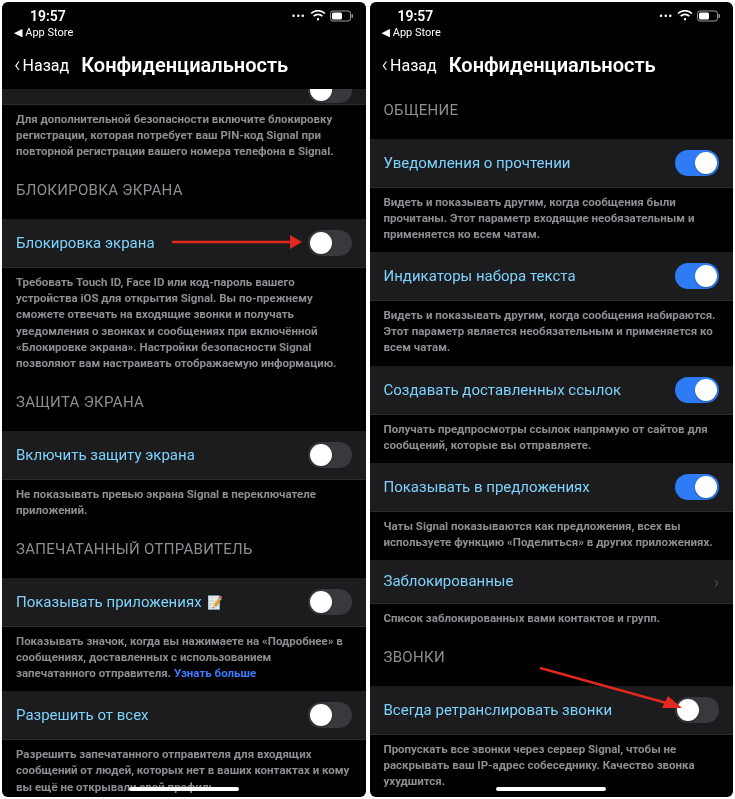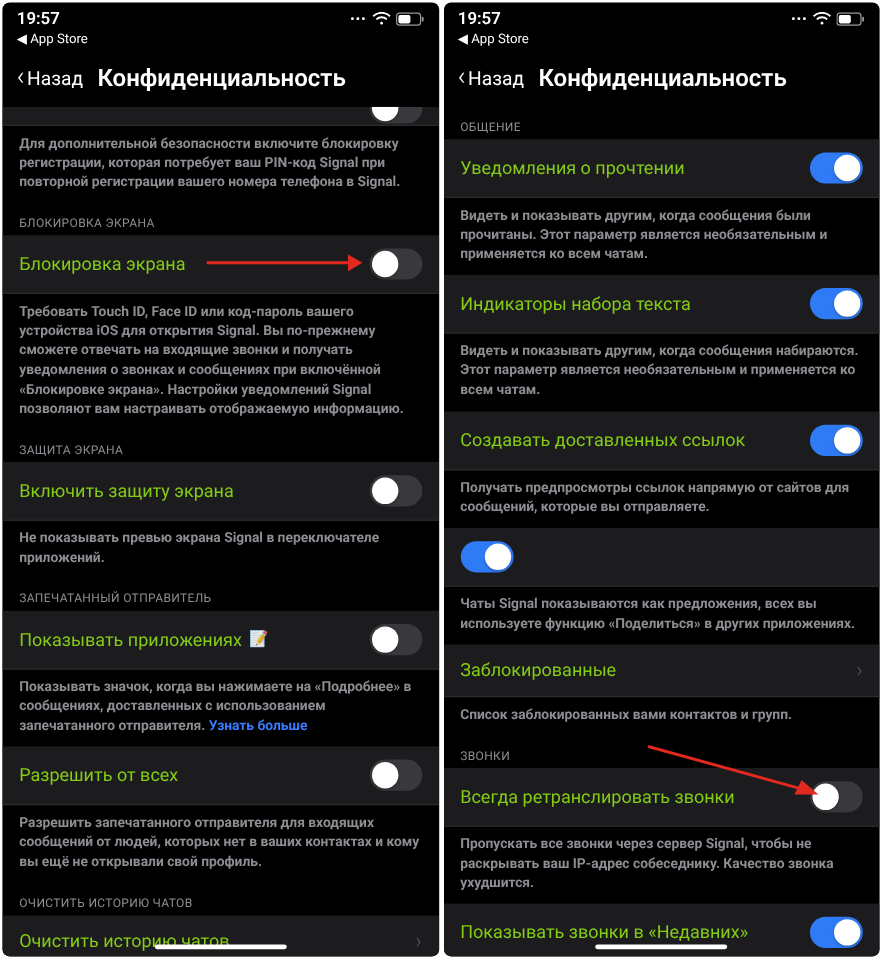--- a/index.html
+++ b/index.html
@@ -19,21 +19,21 @@
     overflow: hidden;
     color: #fff;
     display: flex;
     flex-direction: column;
     position: relative;
   }
   .status-bar {
     display: flex;
     justify-content: space-between;
     align-items: center;
-    padding: 6px 12px 2px 12px;
+    padding: 6px 12px 2px 28px;
     font-size: 14px;
     font-weight: 600;
   }
   .status-right { display: flex; align-items: center; gap: 4px; }
   .dots { display: inline-block; font-size: 10px; letter-spacing: 1px; }
   .wifi-icon, .battery-icon { display: inline-flex; }
   .back-appstore {
     font-size: 11px;
     padding: 0 12px 6px 12px;
     color: #fff;
@@ -54,24 +54,24 @@
     gap: 2px;
   }
   .chevron-left { font-size: 22px; line-height: 1; font-weight: 300; }
   .nav-title {
     font-size: 20px;
     font-weight: 600;
     margin-left: 4px;
   }
   .content { flex: 1; overflow: hidden; }
   .section-header {
-    font-size: 10px;
+    font-size: 15px;
     color: #8d8d93;
     text-transform: uppercase;
-    padding: 12px 14px 4px 14px;
+    padding: 12px 14px 20px 14px;
     letter-spacing: 0.3px;
   }
   .footer-text {
     font-size: 11.5px;
     color: #8d8d93;
     padding: 6px 14px 10px 14px;
     line-height: 1.4;
     font-weight: bold;
   }
   .footer-text .link { color: #3b7bff; }
@@ -80,21 +80,21 @@
     display: flex;
     align-items: center;
     justify-content: space-between;
     padding: 11px 14px;
     border-bottom: 0.5px solid #2c2c2e;
     position: relative;
   }
   .row:first-of-type { border-top: 0.5px solid #2c2c2e; }
   .row-label {
     font-size: 15px;
-    color: #84cc16;
+    color: #7dd3fc;
     display: flex;
     align-items: center;
     gap: 6px;
   }
   .toggle {
     width: 44px;
     height: 26px;
     border-radius: 13px;
     background: #39393d;
     position: relative;
@@ -191,21 +191,21 @@
     <div class="row">
       <span class="row-label">Блокировка экрана</span>
       <div class="toggle">
           <div class="knob"></div>
         </div>
       <svg class="arrow" style="left:170px; top:12px;" width="130" height="22" viewBox="0 0 130 22">
           <line x1="0" y1="11" x2="118" y2="11" stroke="#e2281f" stroke-width="2.5"></line>
           <polygon points="118,4 130,11 118,18" fill="#e2281f"></polygon>
         </svg>
     </div>
-    <div class="footer-text">Требовать Touch ID, Face ID или код-пароль вашего устройства iOS для открытия Signal. Вы по-прежнему сможете отвечать на входящие звонки и получать уведомления о звонках и сообщениях при включённой «Блокировке экрана». Настройки уведомлений Signal позволяют вам настраивать отображаемую информацию.</div>
+    <div class="footer-text">Требовать Touch ID, Face ID или код-пароль вашего устройства iOS для открытия Signal. Вы по-прежнему сможете отвечать на входящие звонки и получать уведомления о звонках и сообщениях при включённой «Блокировке экрана». Настройки безопасности Signal позволяют вам настраивать отображаемую информацию.</div>
 
     <div class="section-header">ЗАЩИТА ЭКРАНА</div>
     <div class="row">
       <span class="row-label">Включить защиту экрана</span>
       <div class="toggle">
           <div class="knob"></div>
         </div>
     </div>
     <div class="footer-text">Не показывать превью экрана Signal в переключателе приложений.</div>
 
@@ -271,39 +271,40 @@
   </div>
 
   <div class="content">
     <div class="section-header">ОБЩЕНИЕ</div>
     <div class="row">
       <span class="row-label">Уведомления о прочтении</span>
       <div class="toggle on">
           <div class="knob"></div>
         </div>
     </div>
-    <div class="footer-text">Видеть и показывать другим, когда сообщения были прочитаны. Этот параметр является необязательным и применяется ко всем чатам.</div>
+    <div class="footer-text">Видеть и показывать другим, когда сообщения были прочитаны. Этот параметр входящие необязательным и применяется ко всем чатам.</div>
 
     <div class="row">
       <span class="row-label">Индикаторы набора текста</span>
       <div class="toggle on">
           <div class="knob"></div>
         </div>
     </div>
     <div class="footer-text">Видеть и показывать другим, когда сообщения набираются. Этот параметр является необязательным и применяется ко всем чатам.</div>
 
     <div class="row">
       <span class="row-label">Создавать доставленных ссылок</span>
       <div class="toggle on">
           <div class="knob"></div>
         </div>
     </div>
     <div class="footer-text">Получать предпросмотры ссылок напрямую от сайтов для сообщений, которые вы отправляете.</div>
 
     <div class="row">
+      <span class="row-label">Показывать в предложениях</span>
       <div class="toggle on">
           <div class="knob"></div>
         </div>
     </div>
     <div class="footer-text">Чаты Signal показываются как предложения, всех вы используете функцию «Поделиться» в других приложениях.</div>
 
     <div class="row">
       <span class="row-label">Заблокированные</span>
       <span class="chevron-right">›</span>
     </div>

